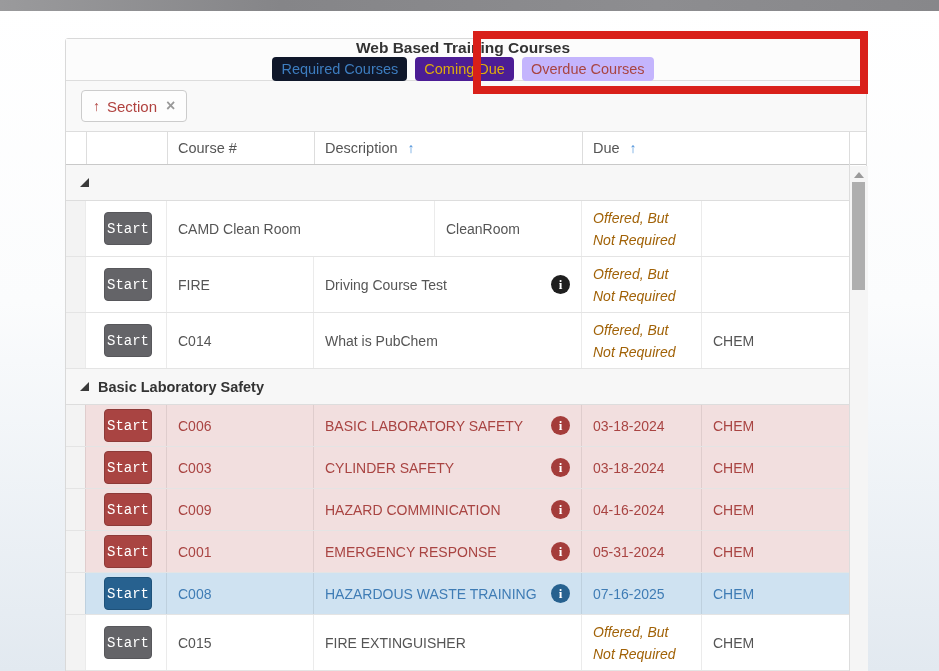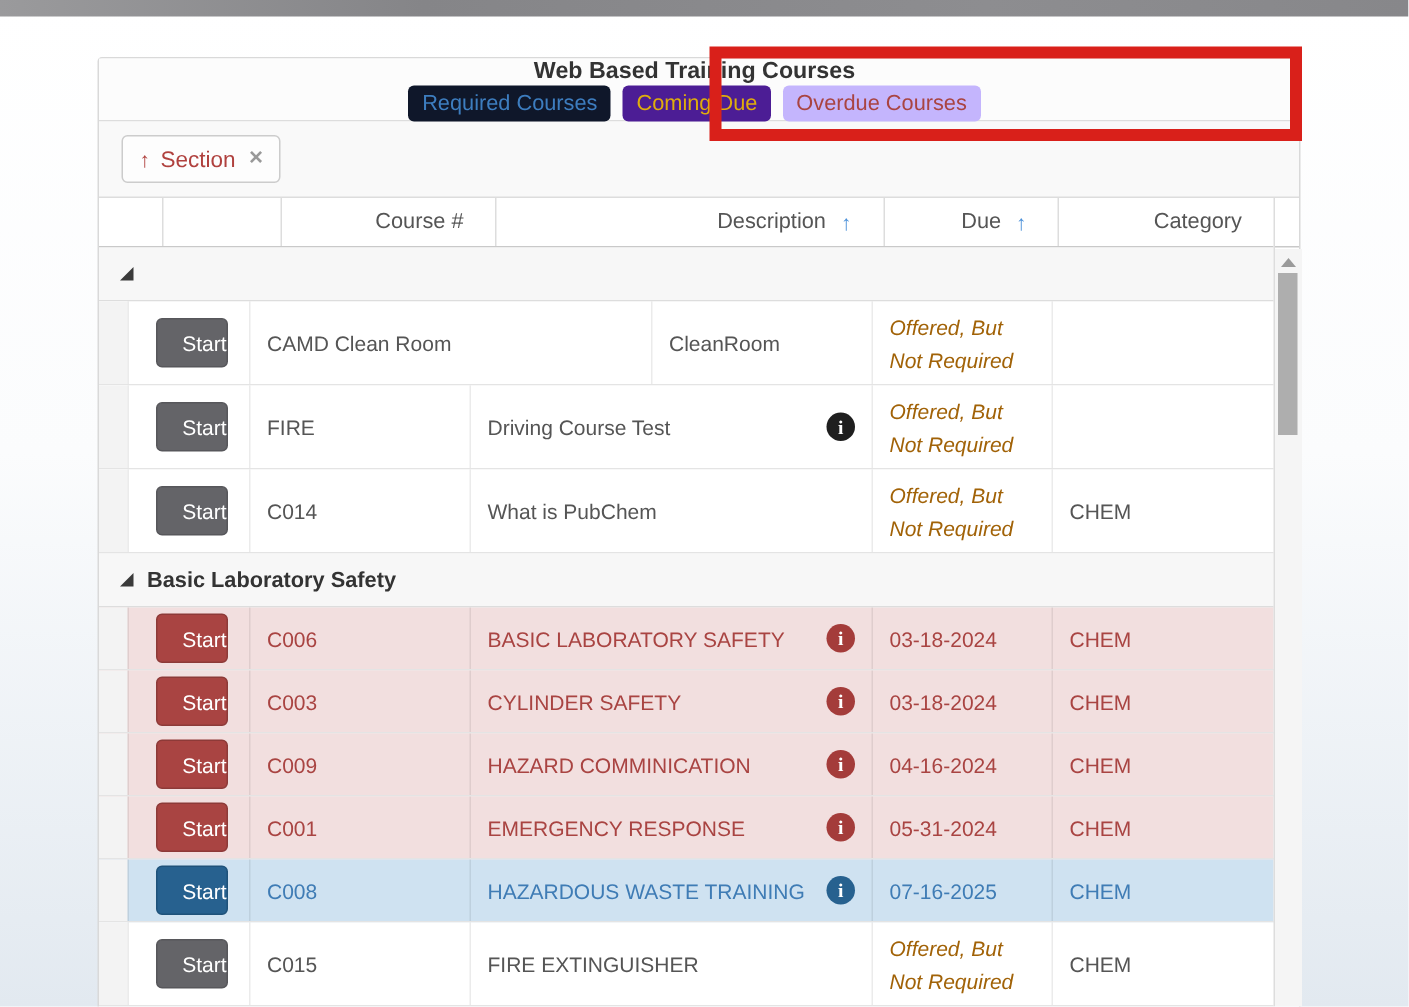--- a/index.html
+++ b/index.html
@@ -41,22 +41,22 @@
     padding:6px 11px; cursor:pointer;
   }
   .chip .arrow { color:#b0413e; font-weight:bold; font-size:14px; }
   .chip .label { color:#b0413e; font-size:15px; }
   .chip .close { color:#999; font-size:16px; font-weight:bold; margin-left:2px; }
   
   .table-wrap { display:flex; }
   .table-main { width:783px; }
   .thead { display:flex; height:33px; border-bottom:1px solid #c9c9c9; background:#fff; }
   .thead .hc {
-    display:flex; align-items:center; gap:10px; padding:0 21px;
-    border-left:1px solid #ddd; color:#555; font-size:14.5px; overflow:hidden;justify-content:flex-end;
+    display:flex; align-items:center; gap:10px; padding:0 10px;
+    border-left:1px solid #ddd; color:#555; font-size:14.5px; overflow:hidden;
   }
   .thead .hc:first-child { border-left:none; }
   .sort-arrow { color:#4a90d9; font-size:14px; }
   .c0 { width:19px; }  .c1 { width:81px; }  .c2 { width:147px; }
   .c3 { width:268px; } .c4 { width:120px; } .c5 { width:148px; }
   .group-row {
     display:flex; align-items:center; height:36px; background:#f7f7f7;
     border-bottom:1px solid #ddd; padding-left:14px; gap:9px;
   }
   .tri {
@@ -64,21 +64,21 @@
     border-left:9px solid transparent; border-bottom:9px solid #3a3a3a;
   }
   .group-name { font-weight:bold; color:#333; font-size:14.5px; }
   .trow { display:flex; border-bottom:1px solid #e4e4e4; min-height:42px; background:#fff; }
   .trow.tall { min-height:56px; }
   .cell { display:flex; align-items:center; padding:0 11px; border-left:1px solid rgba(0,0,0,0.08); overflow:hidden; }
   .cell.gutter { background:#f3f3f3; border-left:none; padding:0; }
   .cell.desc { justify-content:space-between; }
   .btn {
     width:48px; height:33px; border:1px solid transparent; border-radius:4px;
-    color:#fff; font-size:14px; font-family:Liberation Sans, sans-serif; cursor:pointer; margin-left:7px;text-align:right;
+    color:#fff; font-size:14px; font-family:Liberation Mono, monospace; cursor:pointer; margin-left:7px;
   }
   .trow.normal  .btn { background:#646468; border-color:#57575b; }
   .trow.overdue .btn { background:#a94442; border-color:#8d3a38; }
   .trow.required .btn { background:#27618f; border-color:#1f527a; }
   .trow.normal  { background:#fff; color:#555; }
   .trow.overdue { background:#f2dfdf; color:#a94442; }
   .trow.required { background:#cfe2f1; color:#3f7cb5; }
   .trow.overdue .cell.gutter, .trow.required .cell.gutter { background:#f3f3f3; }
   .info-dot {
     flex:0 0 auto; width:19px; height:19px; border-radius:50%;
@@ -139,23 +139,20 @@
           <span>Course #</span>
         </div>
         <div class="hc c3">
           <span>Description</span>
           <span class="sort-arrow">↑</span>
         </div>
         <div class="hc c4">
           <span>Due</span>
           <span class="sort-arrow">↑</span>
         </div>
-        <div class="hc c5">
-          <span>Category</span>
-        </div>
       </div>
       <div id="table-body">
   <div class="group-row">
     <span class="tri"></span>
     <span class="group-name"></span>
   </div>
 
   <div class="trow normal tall">
     <div class="cell gutter c0"></div>
     <div class="cell c1">

